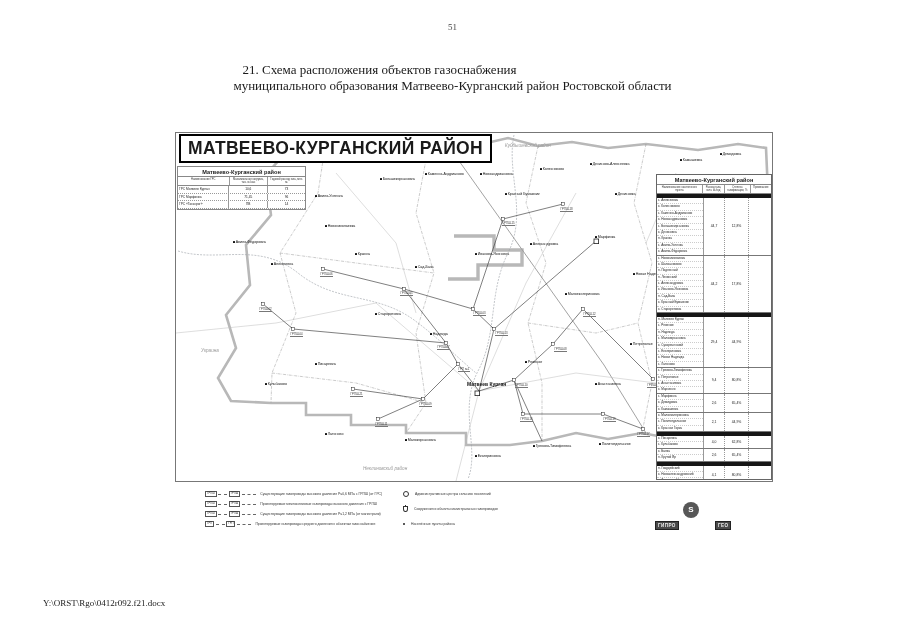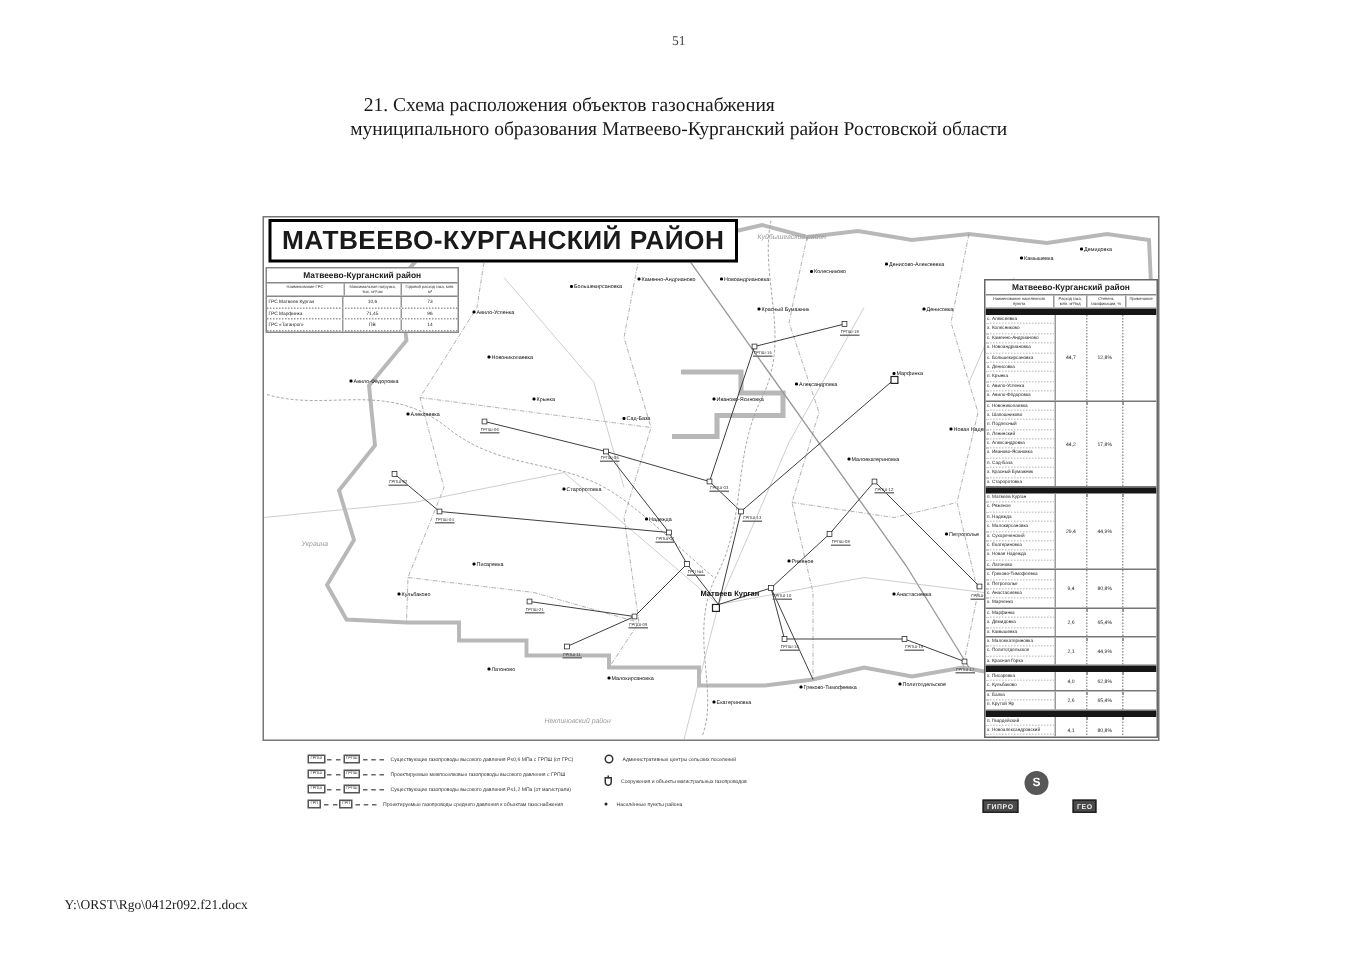--- a/index.html
+++ b/index.html
@@ -5,21 +5,21 @@
   html,body{margin:0;padding:0;}
   body{width:905px;height:640px;background:#fff;position:relative;overflow:hidden;
        font-family:"Liberation Serif",serif;color:#1a1a1a;}
   .abs{position:absolute;}
   
   #page-number{top:22px;left:0;width:905px;text-align:center;font-size:9px;color:#444;}
   #doc-title-1{top:62px;left:0;width:759px;text-align:center;font-size:13px;}
   #doc-title-2{top:78px;left:0;width:905px;text-align:center;font-size:13px;}
   #footer-path{top:598px;left:43px;font-size:9px;color:#222;}
   
-  #figure{left:175px;top:142px;width:605px;height:412px;font-family:"Liberation Sans",sans-serif;}
+  #figure{left:175px;top:130px;width:605px;height:412px;font-family:"Liberation Sans",sans-serif;}
   #map-frame{left:0;top:2px;width:596px;height:348px;border:1px solid #777;background:#fff;}
   #map-svg{position:absolute;left:0;top:0;}
   #map-title-box{left:4px;top:4px;background:#fff;border:2px solid #000;padding:2px 7px;
      font-size:17.5px;font-weight:bold;white-space:nowrap;letter-spacing:.3px;z-index:5;}
   
   #map-labels{left:0;top:2px;width:596px;height:348px;pointer-events:none;}
   .m-label{position:absolute;font-size:3.6px;line-height:4px;color:#111;white-space:nowrap;}
   .m-label i{display:inline-block;width:1.7px;height:1.7px;background:#000;border-radius:50%;
      margin-right:1px;vertical-align:middle;}
   .m-label.big{font-size:5px;font-weight:bold;}

